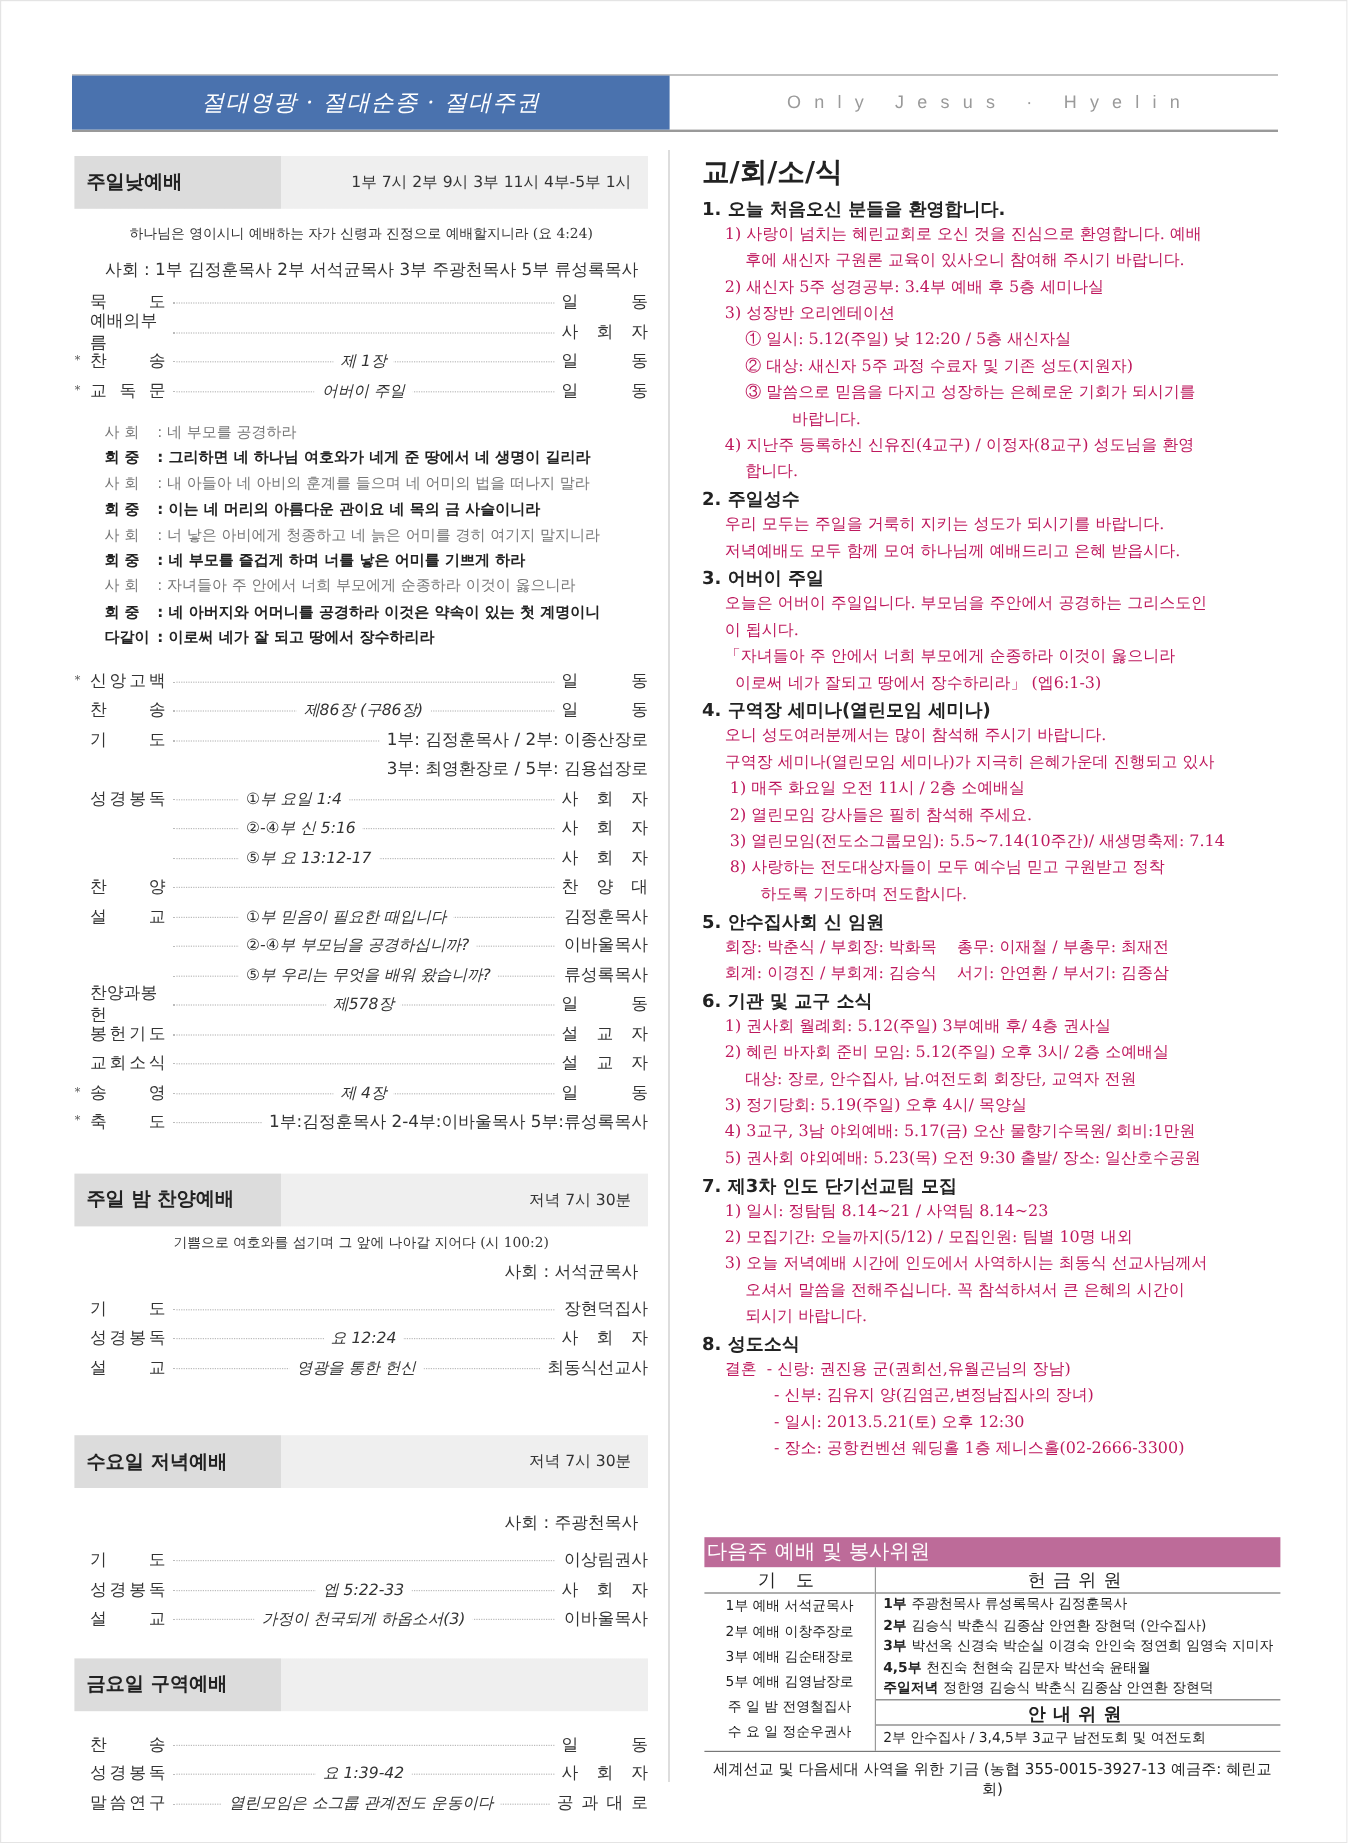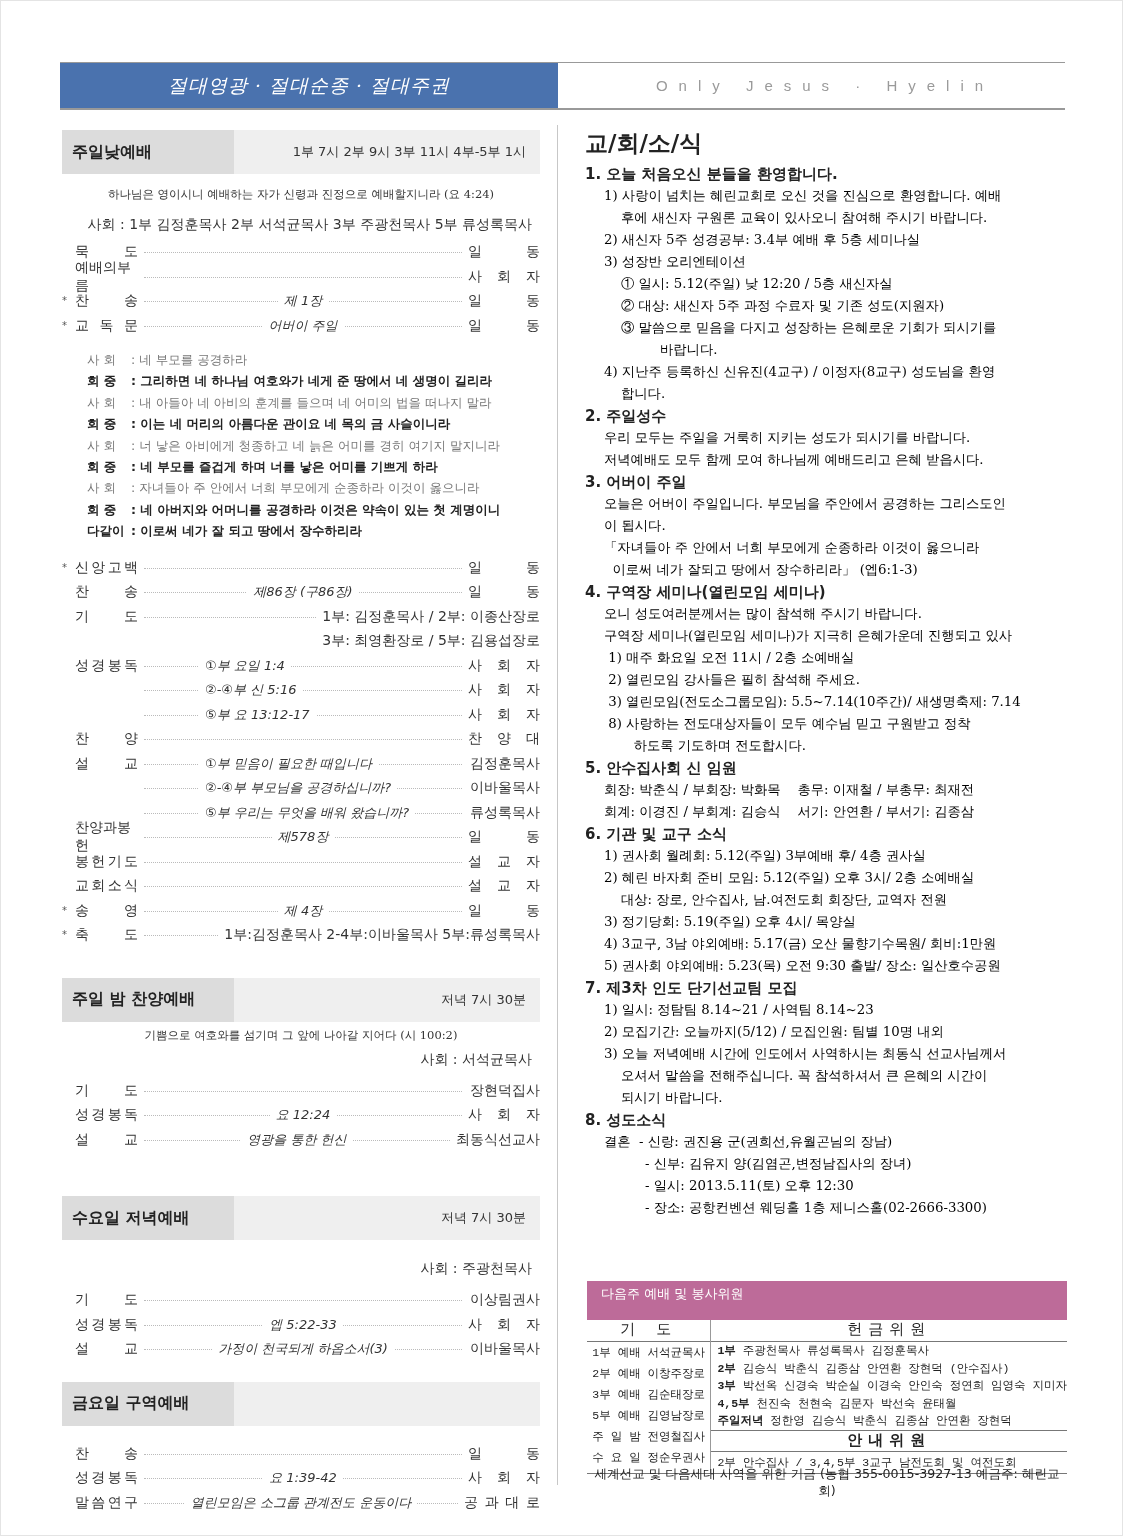--- a/index.html
+++ b/index.html
@@ -30,26 +30,26 @@
 .row .rt.txt{justify-content:flex-end;width:auto;min-width:72px;}
 .resp{padding-left:25px;font-size:12.5px;}
 .resp div{height:21.4px;line-height:21.4px;white-space:nowrap;}
 .resp .s{color:#777;}
 .resp .c{color:#222;font-weight:bold;}
 .resp .who{display:inline-block;width:44px;}
 
 .right{position:absolute;left:585px;top:128px;width:485px;}
 .news-title{font-size:23px;font-weight:bold;color:#222;margin-bottom:4px;}
 .news-h{font-size:15px;font-weight:bold;color:#222;height:22px;line-height:22px;}
-.news-p{font-family:"DejaVu Serif",serif;font-size:13.3px;color:#000000;line-height:22px;white-space:nowrap;}
+.news-p{font-family:"DejaVu Serif",serif;font-size:13.3px;color:#be185d;line-height:22px;white-space:nowrap;}
 .i1{padding-left:19px;} .i2{padding-left:36px;} .i3{padding-left:60px;} .i4{padding-left:75px;}
 
 .nw{position:absolute;left:587px;top:1281px;width:480px;}
-.nw-head{height:39px;background:#bd6b99;color:#fff;font-size:13px;padding-left:14px;line-height:25px;}
-.nw-grid{display:flex;border-bottom:1px solid #777;font-family:Liberation Mono, monospace;}
+.nw-head{height:25px;background:#bd6b99;color:#fff;font-size:17px;padding-left:2px;line-height:25px;}
+.nw-grid{display:flex;border-bottom:1px solid #777;}
 .nw-left{width:143px;border-right:1px solid #999;}
 .nw-right{flex:1;}
 .nw-colh{height:22px;border-bottom:1px solid #777;text-align:center;font-size:15px;letter-spacing:6px;line-height:22px;}
 .nw-prayer div{font-size:11.5px;height:21px;line-height:21px;text-align:center;white-space:nowrap;}
 .nw-prayer b{font-weight:normal;color:#222;}
 .nw-off div{font-size:11.5px;height:17.5px;line-height:17.5px;padding-left:6px;white-space:nowrap;}
 .nw-guide-h{height:22px;border-top:1px solid #777;border-bottom:1px solid #777;text-align:center;font-size:15px;letter-spacing:6px;line-height:22px;font-weight:bold;}
 .nw-guide{font-size:11.5px;height:21px;line-height:21px;padding-left:6px;}
 .fund{position:absolute;left:587px;top:1466px;width:480px;text-align:center;font-size:12.6px;color:#222;}
 </style>
@@ -495,21 +495,21 @@
       <div class="news-p i1" style="white-space: pre;">5) 권사회 야외예배: 5.23(목) 오전 9:30 출발/ 장소: 일산호수공원</div>
       <div class="news-h">7. 제3차 인도 단기선교팀 모집</div>
       <div class="news-p i1" style="white-space: pre;">1) 일시: 정탐팀 8.14~21 / 사역팀 8.14~23</div>
       <div class="news-p i1" style="white-space: pre;">2) 모집기간: 오늘까지(5/12) / 모집인원: 팀별 10명 내외</div>
       <div class="news-p i1" style="white-space: pre;">3) 오늘 저녁예배 시간에 인도에서 사역하시는 최동식 선교사님께서</div>
       <div class="news-p i2" style="white-space: pre;">오셔서 말씀을 전해주십니다. 꼭 참석하셔서 큰 은혜의 시간이</div>
       <div class="news-p i2" style="white-space: pre;">되시기 바랍니다.</div>
       <div class="news-h">8. 성도소식</div>
       <div class="news-p i1" style="white-space: pre;">결혼  - 신랑: 권진용 군(권희선,유월곤님의 장남)</div>
       <div class="news-p i3" style="white-space: pre;">- 신부: 김유지 양(김염곤,변정남집사의 장녀)</div>
-      <div class="news-p i3" style="white-space: pre;">- 일시: 2013.5.11(토) 오후 12:30</div>
+      <div class="news-p i3" style="white-space: pre;">- 일시: 2013.5.21(토) 오후 12:30</div>
       <div class="news-p i3" style="white-space: pre;">- 장소: 공항컨벤션 웨딩홀 1층 제니스홀(02-2666-3300)</div>
     </div>
 </div>
 
 <div class="nw">
   <div class="nw-head">다음주 예배 및 봉사위원</div>
   <div class="nw-grid">
     <div class="nw-left">
       <div class="nw-colh">기 도</div>
       <div class="nw-prayer" id="nw-prayer">

